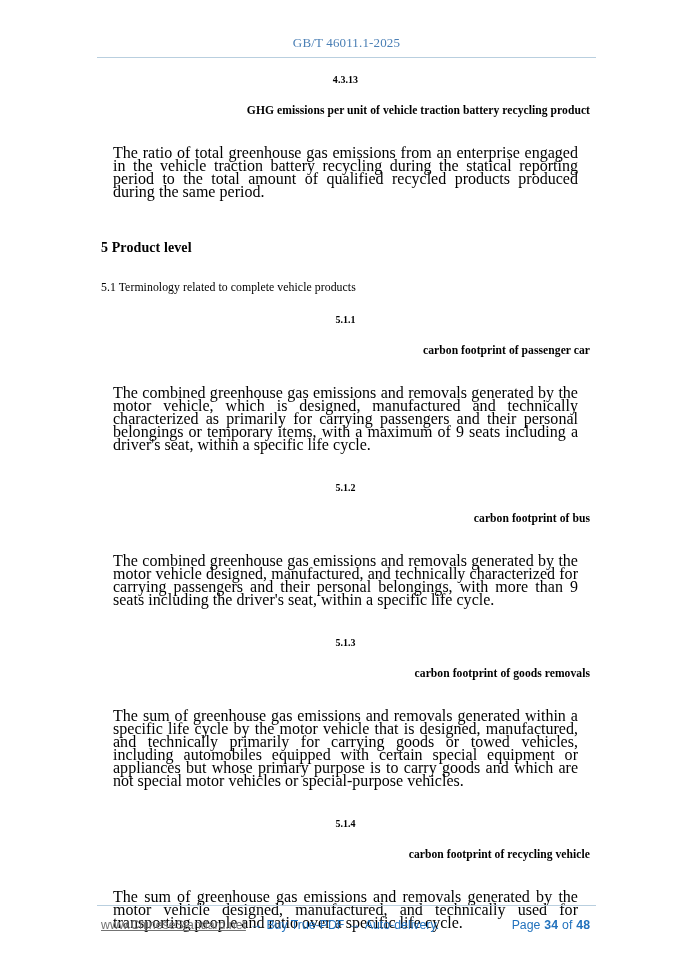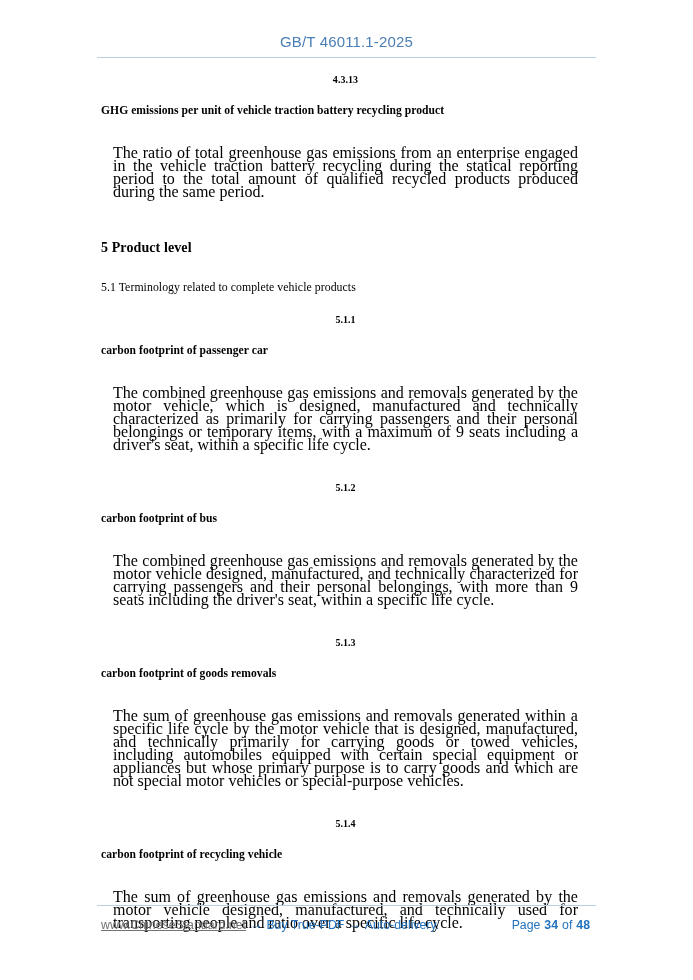--- a/index.html
+++ b/index.html
@@ -27,22 +27,22 @@
 
   
   .page-header {
     position: absolute;
     left: 97px;
     top: 33px;
     width: 499px;
     text-align: center;
   }
   .page-header .hdr-text {
-    font-family: Liberation Sans, sans-serif;
-    font-size: 15px;
+    font-family: Liberation Serif, serif;
+    font-size: 13px;
     color: #4a7fb5;
     letter-spacing: 0.15px;
     line-height: 14px;
     display: inline-block;
   }
   .rule-top {
     position: absolute;
     left: 97px;
     top: 57px;
     width: 499px;
@@ -68,20 +68,21 @@
     text-align: center;
   }
 
   .term {
     font-size: 11.6px;
     font-weight: bold;
     line-height: 15px;
     margin: 0;
     padding: 0;
     letter-spacing: 0.05px;
+    text-align: right;
   }
 
   .para {
     font-size: 16px;
     line-height: 13px;
     text-align: justify;
     text-justify: inter-word;
     margin: 12px;
     padding: 0;
     letter-spacing: 0.02px;

